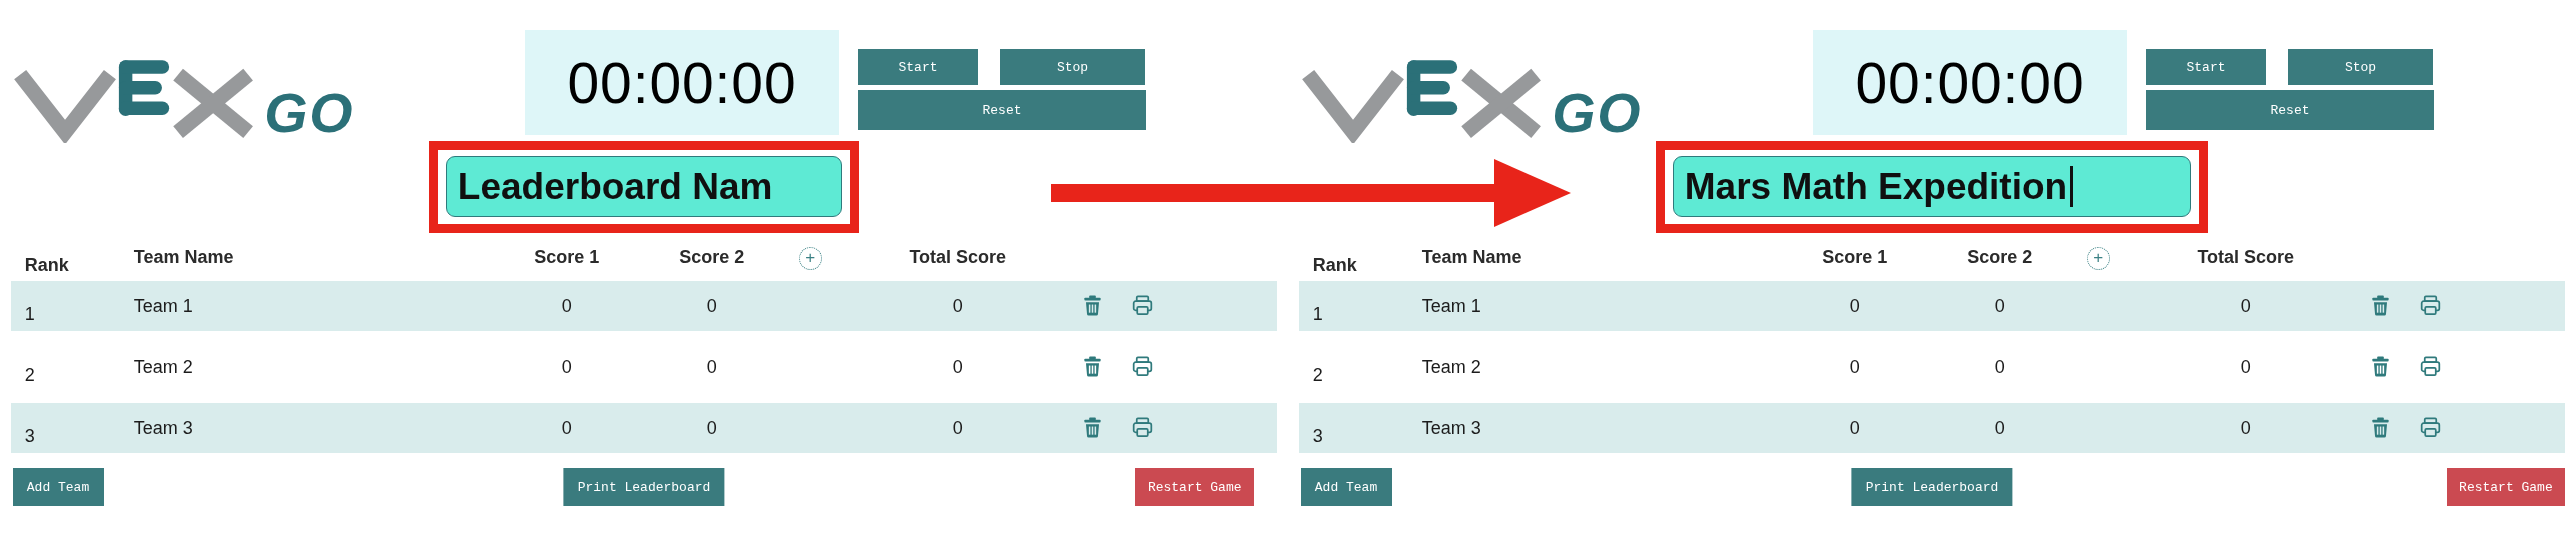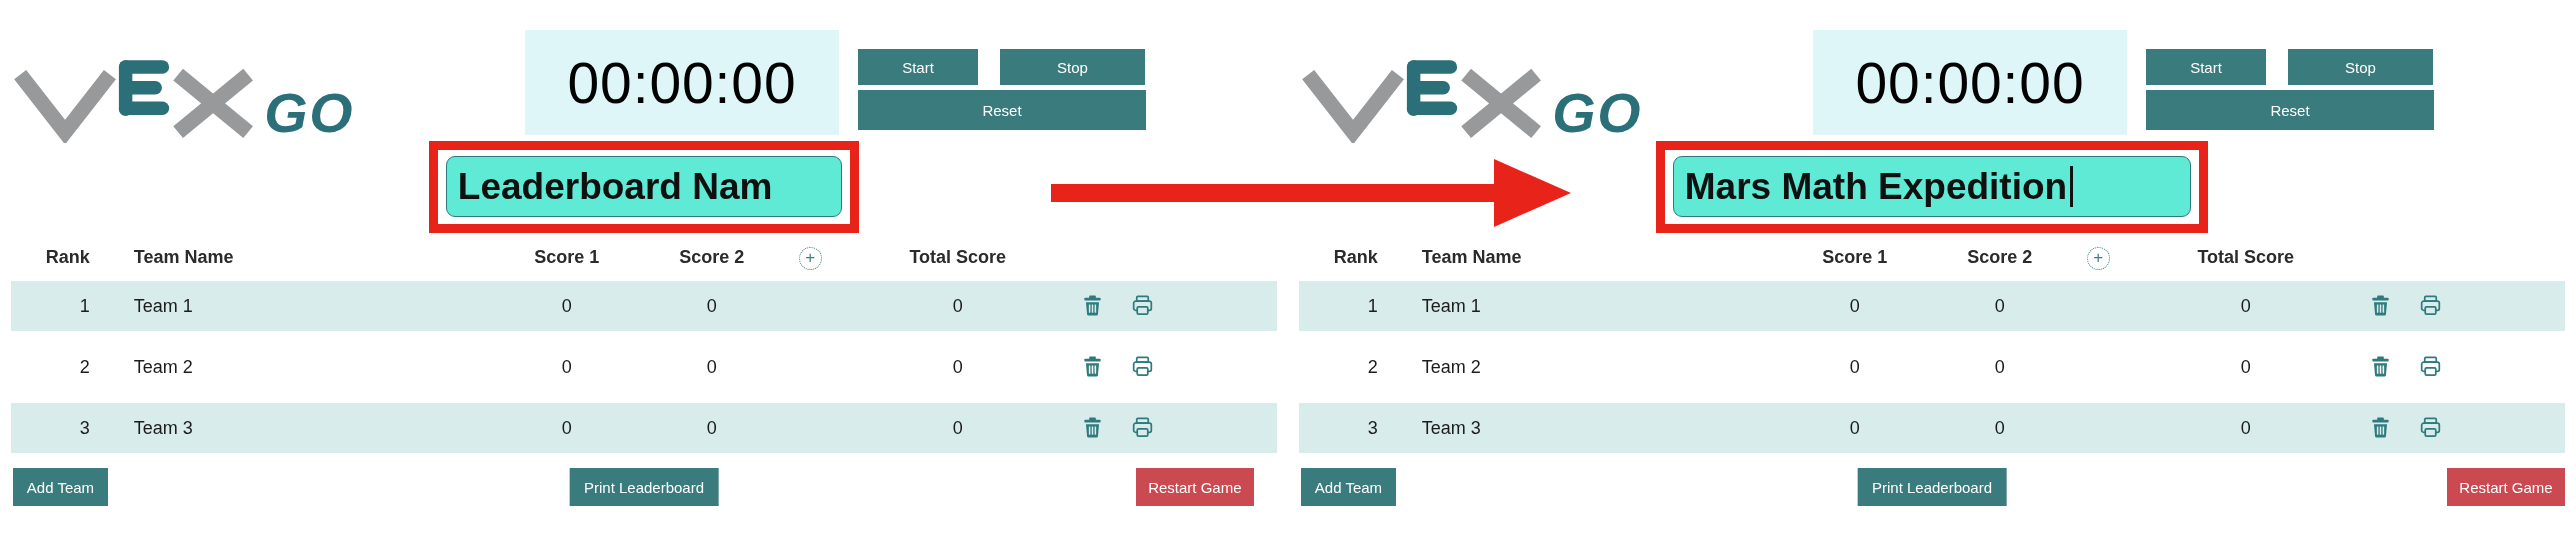--- a/index.html
+++ b/index.html
@@ -18,21 +18,21 @@
   .timer{
     position:absolute;left:525px;top:30px;width:314px;height:105px;
     background:#def6f8;color:#000000;
     font-size:57px;font-weight:500;letter-spacing:0.9px;
     display:flex;align-items:center;justify-content:center;
   }
 
   
   .btn{
     background:#3a7b7e;color:#ffffff;border:none;cursor:pointer;
-    font-family:Liberation Sans, sans-serif;font-size:15px;
+    font-family:Liberation Mono, monospace;font-size:13px;
     display:flex;align-items:center;justify-content:center;
     position:absolute;padding:0;
   }
   .btn.start{left:858px;top:49px;width:120px;height:36px;}
   .btn.stop{left:1000px;top:49px;width:145px;height:36px;}
   .btn.reset{left:858px;top:90px;width:288px;height:40px;}
 
   
   .name-wrap{position:absolute;left:0;right:0;top:141px;display:flex;justify-content:center;}
   .red-box{border:9px solid #e8241a;background:#ffffff;padding:6.3px 8px;}
@@ -46,21 +46,21 @@
   .caret{display:inline-block;width:2.7px;height:41px;background:#111;margin-left:2.7px;}
 
   
   .thead{position:absolute;left:10.8px;right:10.8px;top:244px;height:27px;
          font-weight:bold;font-size:18px;color:#2b2b2b;}
   .row{position:absolute;left:10.8px;right:10.8px;height:50px;font-size:18px;color:#1c1c1c;}
   .row.tinted{background:#d9ecec;}
   .row.r0{top:281px;} .row.r1{top:342px;} .row.r2{top:403px;}
   .cell{position:absolute;top:0;line-height:50px;}
   .thead .cell{line-height:27px;}
-  .c-rank{left:25px;width:54px;text-align:right;}
+  .c-rank{left:14px;width:54px;text-align:left;margin-top:8px;}
   .c-team{left:123px;width:269px;text-align:left;}
   .c-s1{left:502px;width:108px;text-align:center;}
   .c-s2{left:647px;width:108px;text-align:center;}
   .c-plus{left:788px;width:27px;}
   .c-total{left:886px;width:122px;text-align:center;}
   .c-trash{left:1070px;width:25px;}
   .c-print{left:1120px;width:25px;}
 
   .plus-btn{
     width:23px;height:23px;border:1.8px dotted #3a8084;border-radius:50%;

